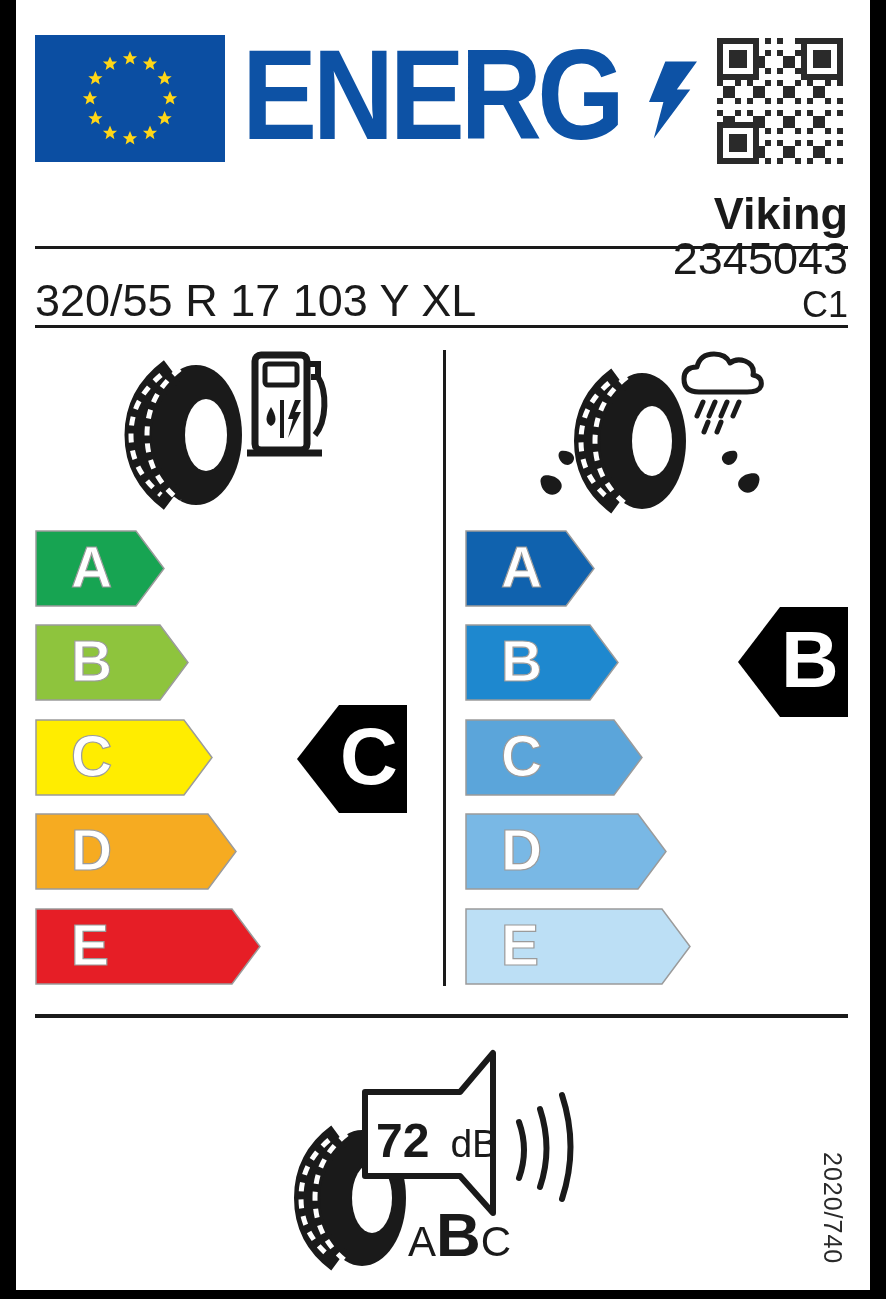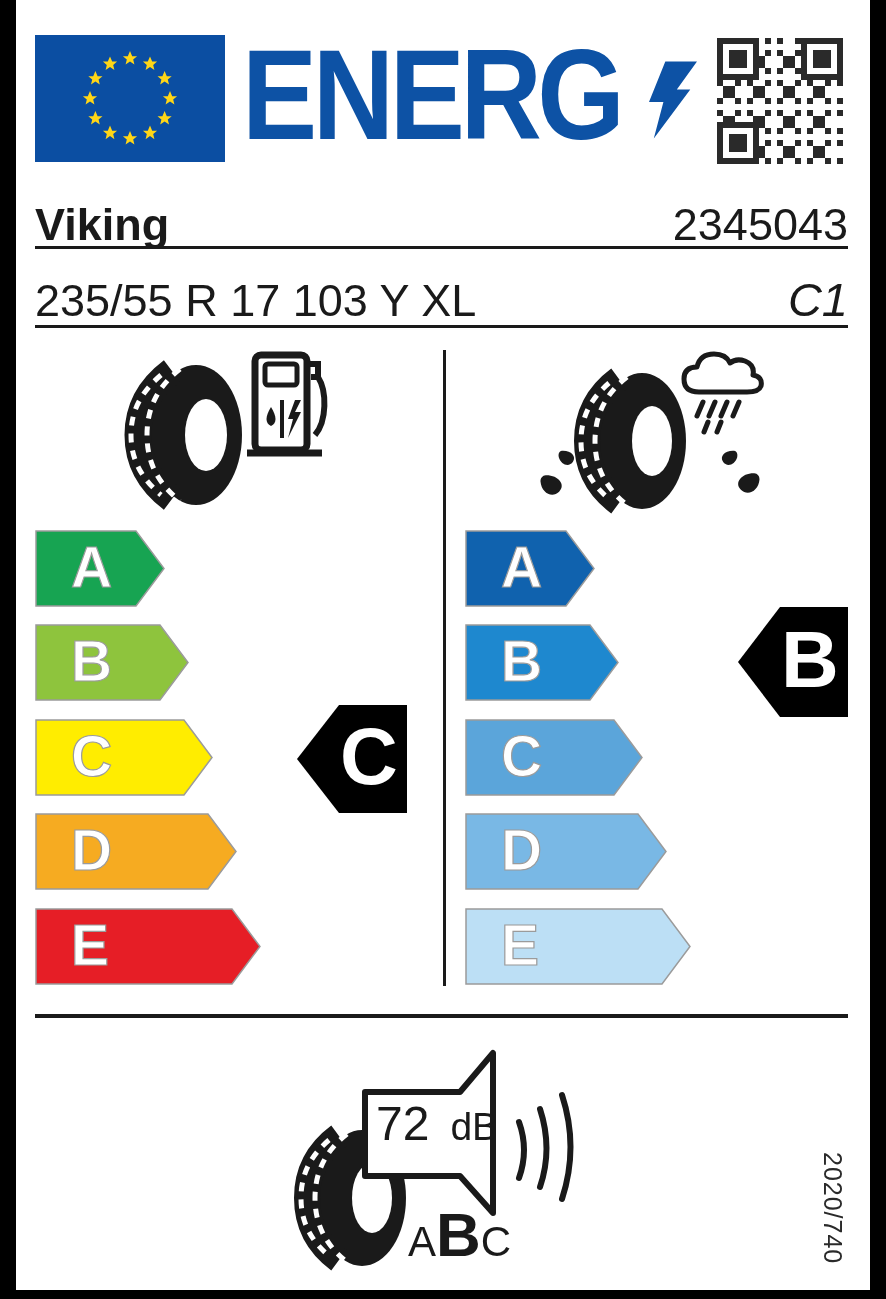--- a/index.html
+++ b/index.html
@@ -10,36 +10,36 @@
   
   .energ-text{position:absolute;left:242px;top:40px;font-size:128px;font-weight:bold;
               color:#0d52a5;letter-spacing:-5px;line-height:0.86;
               transform:scaleX(0.88);transform-origin:left top;white-space:nowrap;}
   
   .info-row{position:absolute;left:35px;width:813px;display:flex;
             justify-content:space-between;align-items:flex-end;line-height:1;}
   .brand{font-size:45px;font-weight:bold;}
   .artnum{font-size:45px;font-weight:normal;}
   .size{font-size:45px;font-weight:normal;}
-  .vclass{font-size:47px;font-style:italic;}
+  .vclass{font-size:36px;}
   .rule{position:absolute;left:35px;width:813px;height:3px;background:#1a1a1a;}
   .vdivider{position:absolute;left:443px;top:350px;width:3px;height:636px;background:#1a1a1a;}
   
   .arrow-row{position:absolute;height:77px;}
   .arrow-row svg{position:absolute;left:0;top:0;}
   .arrow-row .letter{position:absolute;left:36px;top:50%;transform:translateY(-52%);
         font-size:57px;font-weight:bold;color:#fff;line-height:1;
         -webkit-text-stroke:1.2px #9b9b9b;}
   .indicator{position:absolute;}
   .indicator svg{position:absolute;left:0;top:0;}
   .indicator .letter{position:absolute;left:34px;right:0;top:50%;transform:translateY(-52%);
         text-align:center;font-size:80px;font-weight:bold;color:#fff;line-height:1;}
   
   .db-box{position:absolute;left:376px;top:1100px;display:flex;align-items:baseline;line-height:1;}
-  .db-val{font-size:48px;font-weight:normal;}
+  .db-val{font-size:48px;font-weight:bold;margin-top:17px;}
   .db-unit{font-size:39px;font-weight:normal;margin-left:21px;}
   .noise-abc{position:absolute;left:408px;top:1204px;display:flex;align-items:baseline;line-height:1;}
   .noise-abc .na{font-size:42px;}
   .noise-abc .nb{font-size:62px;font-weight:bold;}
   .noise-abc .nc{font-size:42px;}
   .regulation{position:absolute;left:818px;top:1152px;writing-mode:vertical-rl;
         text-orientation:mixed;font-size:25px;letter-spacing:1px;color:#2a2a2a;}
 </style>
 </head>
 <body>
@@ -182,28 +182,28 @@
           <rect x="48" y="120" width="6" height="6"></rect>
           <rect x="60" y="120" width="6" height="6"></rect>
           <rect x="78" y="120" width="6" height="6"></rect>
           <rect x="90" y="120" width="6" height="6"></rect>
           <rect x="108" y="120" width="6" height="6"></rect>
           <rect x="120" y="120" width="6" height="6"></rect>
         </g>
     </g>
   </svg>
 
-  <div class="info-row" style="top:203px;height:44px;">
+  <div class="info-row" style="top:191px;height:44px;flex-direction:column;">
     <span class="brand">Viking</span>
     <span class="artnum">2345043</span>
   </div>
   <div class="rule" style="top:246px;"></div>
 
   <div class="info-row" style="top:281px;height:42px;">
-    <span class="size">235/55 R 17 103 Y XL</span>
+    <span class="size">320/55 R 17 103 Y XL</span>
     <span class="vclass">C1</span>
   </div>
   <div class="rule" style="top:325px;"></div>
 
   <svg class="abs" style="left:122px;top:348px;" width="212" height="168" viewBox="0 0 212 168">
     <g transform="translate(4,16)">
       <ellipse cx="70" cy="71" rx="46" ry="70" fill="#1a1a1a"></ellipse>
       <ellipse cx="80" cy="71" rx="21" ry="36" fill="#fff"></ellipse>
       <path d="M46,7 C22,25 12,46 12,71 C12,96 22,117 46,135" fill="none" stroke="#1a1a1a" stroke-width="27"></path>
       <path d="M35,11 C14,29 5,48 5,71 C5,94 14,113 35,131" fill="none" stroke="#fff" stroke-width="5" stroke-dasharray="9 8"></path>

